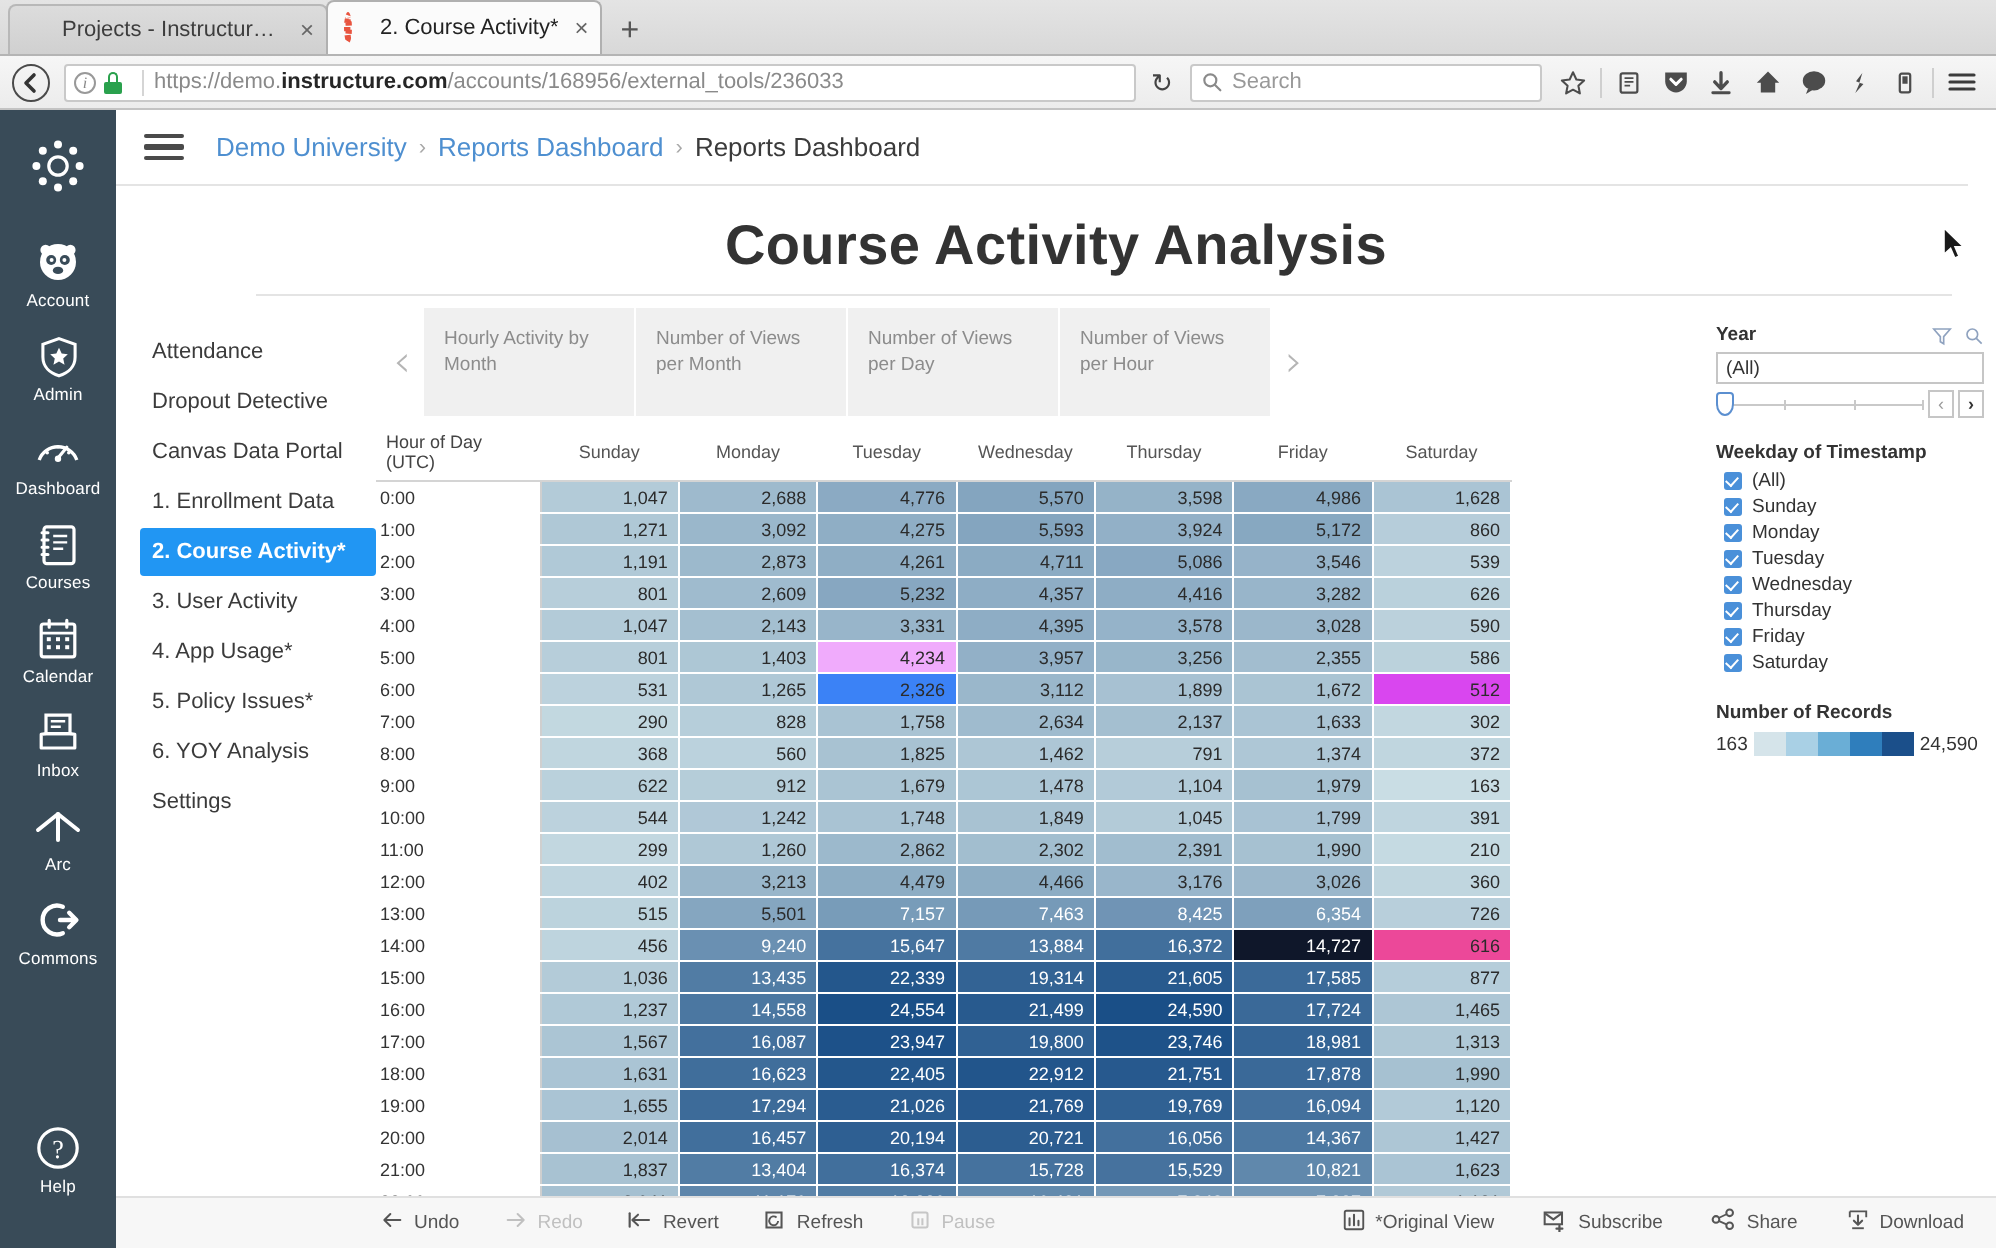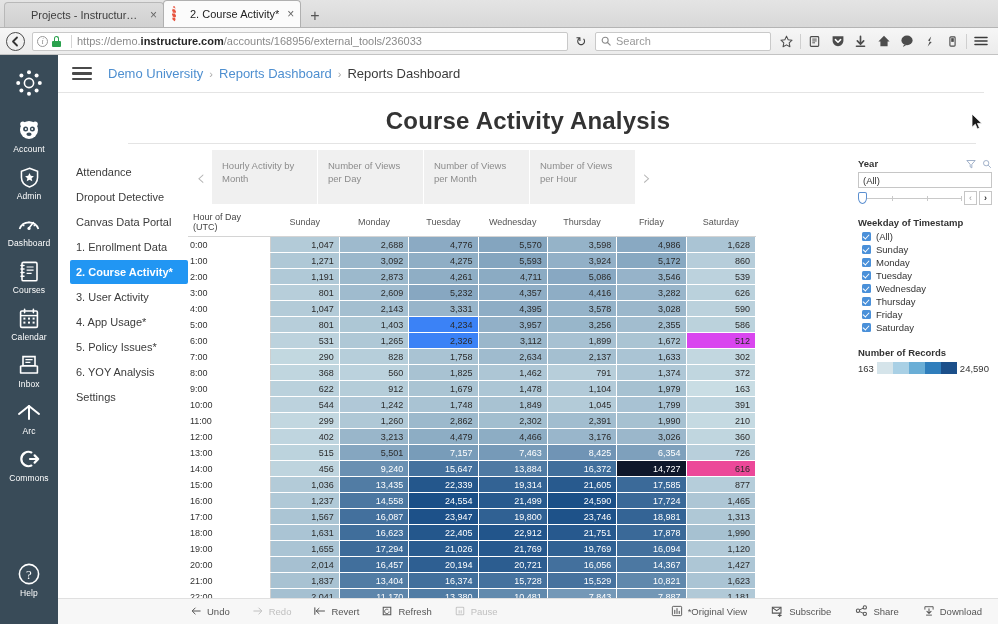--- a/index.html
+++ b/index.html
@@ -166,21 +166,21 @@
     padding: 0 14px; border-bottom: 1px solid #e4e4e4;
     margin: 0 14px 0 0;
   }
   .hamburger { width: 20px; margin-right: 16px; cursor: pointer; }
   .hamburger span { display: block; height: 2.5px; background: #4a4a4a; margin: 3px 0; border-radius: 1px; }
   .crumb { font-size: 13px; color: #4e8fd0; cursor: pointer; }
   .crumb.cur { color: #3b3b3b; cursor: default; }
   .crumbsep { font-size: 11px; color: #a8a8a8; margin: 0 6px; }
 
   .viztitle {
-    text-align: center; font-size: 24px; font-weight: 700;
+    text-align: center; font-size: 28px; font-weight: 700;
     color: #333; padding: 14px 0 8px 0; letter-spacing: .2px;
   }
   .hr-title { border-bottom: 1px solid #e4e4e4; margin: 0 22px 0 70px; }
 
   .body-row { display: flex; padding-top: 6px; }
 
   .reportnav {
     width: 130px; flex: 0 0 130px;
     padding: 10px 0 0 12px;
   }
@@ -539,22 +539,22 @@
           <div class="rn-item">4. App Usage*</div>
           <div class="rn-item">5. Policy Issues*</div>
           <div class="rn-item">6. YOY Analysis</div>
           <div class="rn-item">Settings</div>
         </div>
 
         <div class="vizarea">
           <div class="tabstrip2">
             <div class="arrowbtn">‹</div>
             <div class="vtab">Hourly Activity by Month</div>
+            <div class="vtab">Number of Views per Month</div>
             <div class="vtab">Number of Views per Day</div>
-            <div class="vtab">Number of Views per Month</div>
             <div class="vtab">Number of Views per Hour</div>
             <div class="arrowbtn">›</div>
           </div>
 
           <div class="xtab">
             <table>
               <thead>
                   <tr id="hdrRow">
                     <th class="rowhdr">Hour of Day (UTC)</th>
                     <th>Sunday</th>
@@ -614,21 +614,21 @@
                     <td style="background: rgb(152, 181, 202); color: rgb(43, 43, 43);">3,331</td>
                     <td style="background: rgb(142, 173, 197); color: rgb(43, 43, 43);">4,395</td>
                     <td style="background: rgb(149, 179, 201); color: rgb(43, 43, 43);">3,578</td>
                     <td style="background: rgb(155, 183, 203); color: rgb(43, 43, 43);">3,028</td>
                     <td style="background: rgb(187, 209, 220); color: rgb(43, 43, 43);">590</td>
                   </tr>
                   <tr>
                     <td class="rowlabel">5:00</td>
                     <td style="background: rgb(183, 206, 218); color: rgb(43, 43, 43);">801</td>
                     <td style="background: rgb(173, 199, 213); color: rgb(43, 43, 43);">1,403</td>
-                    <td style="background: #3b82f6; color: rgb(43, 43, 43); padding-left: 33px;">4,234</td>
+                    <td style="background: #f0abfc; color: rgb(43, 43, 43); padding-left: 33px;">4,234</td>
                     <td style="background: rgb(146, 176, 199); color: rgb(43, 43, 43);">3,957</td>
                     <td style="background: rgb(152, 182, 202); color: rgb(43, 43, 43);">3,256</td>
                     <td style="background: rgb(162, 189, 207); color: rgb(43, 43, 43);">2,355</td>
                     <td style="background: rgb(187, 210, 220); color: rgb(43, 43, 43);">586</td>
                   </tr>
                   <tr>
                     <td class="rowlabel">6:00</td>
                     <td style="background: rgb(188, 210, 221); color: rgb(43, 43, 43);">531</td>
                     <td style="background: rgb(175, 200, 214); color: rgb(43, 43, 43);">1,265</td>
                     <td style="background: #3b82f6; color: rgb(43, 43, 43);">2,326</td>

